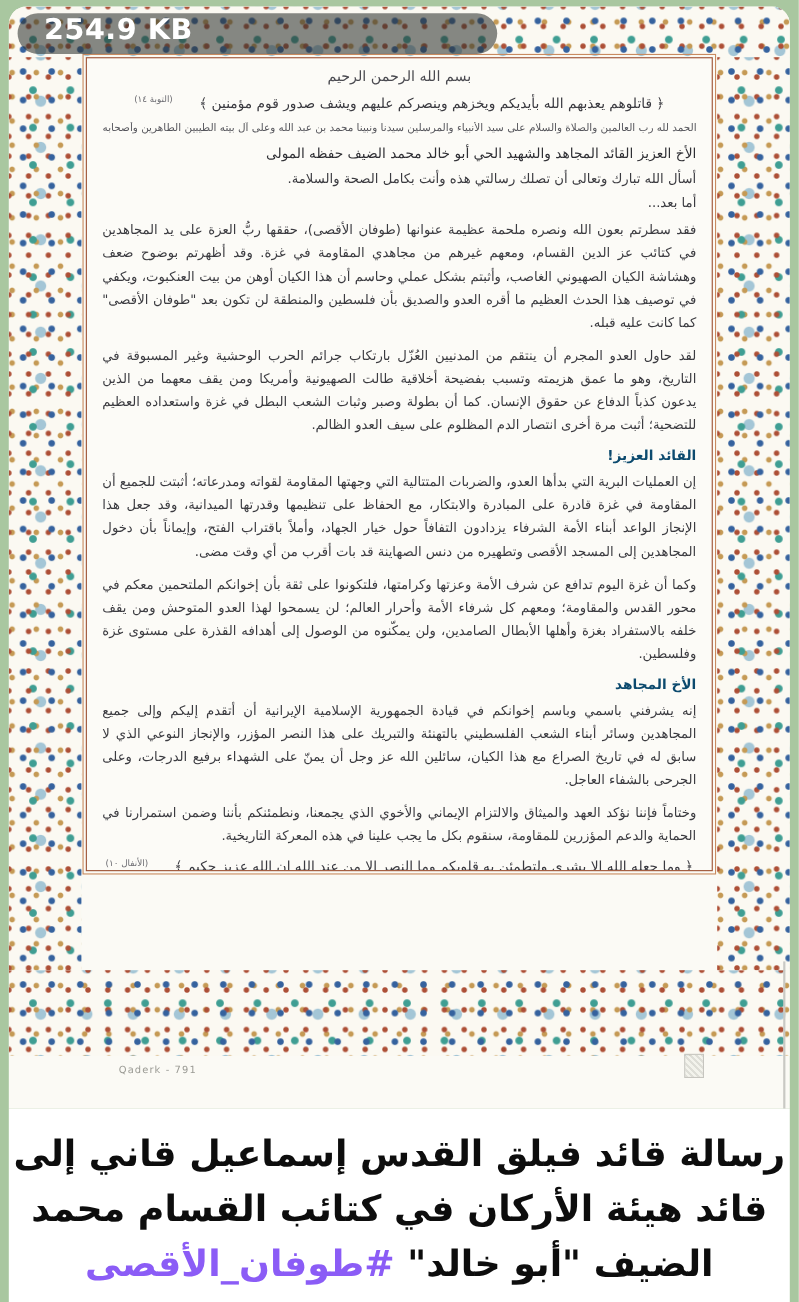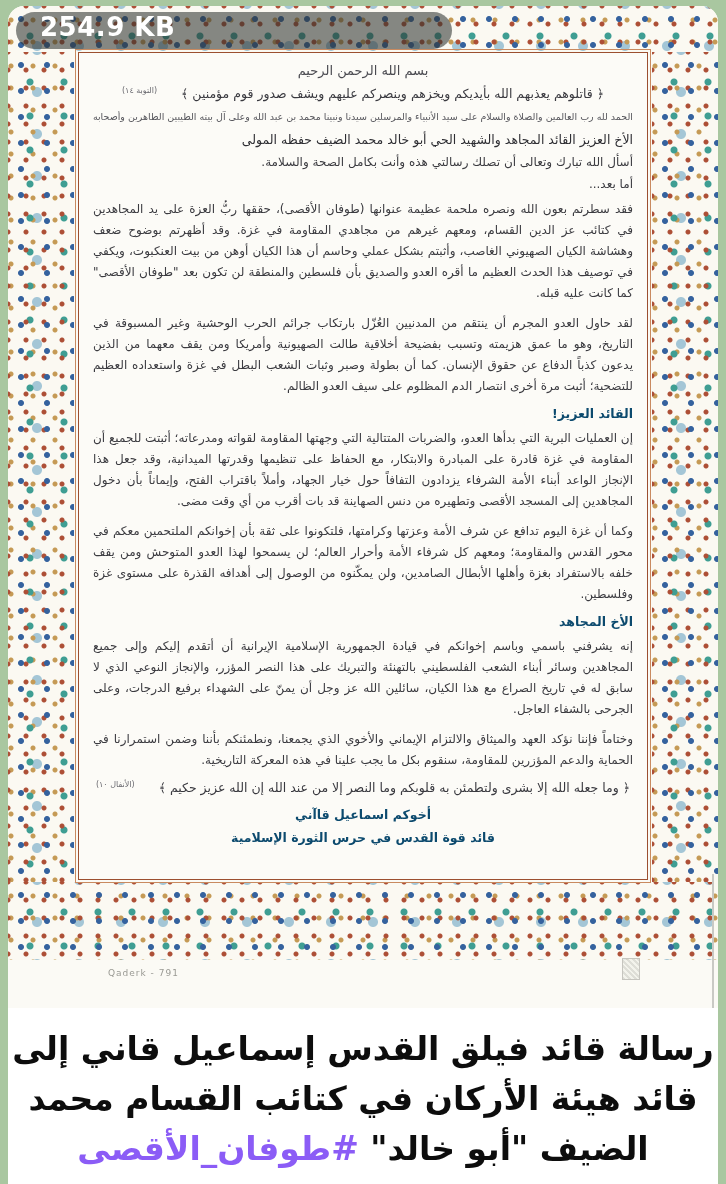--- a/index.html
+++ b/index.html
@@ -27,21 +27,21 @@
       radial-gradient(circle, #a4c6d6 4.5px, rgba(0,0,0,0) 5.5px);
     background-size:26px 26px, 18px 18px, 34px 34px, 22px 22px, 42px 42px;
     background-position:0 0, 9px 9px, 5px 13px, 14px 3px, 8px 19px;
   }
   .band-top{left:0;right:0;top:0;height:46px;}
   .band-bottom{left:0;right:0;top:876px;height:78px;}
   .band-left{left:0;top:46px;width:66px;height:830px;}
   .band-right{right:0;top:46px;width:66px;height:830px;}
 
   .paper{
-    position:absolute;left:70px;right:70px;top:46px;height:828px;
+    position:absolute;left:70px;right:70px;top:46px;height:740px;
     background:#fcfbf7;
     border:1px solid #9c4f30;
     outline:1px solid #c98a5f;outline-offset:2px;
     padding:6px 14px;box-sizing:border-box;
     direction:rtl;overflow:hidden;
     color:#3b3b40;
   }
   .center{text-align:center;}
   .basmala{font-size:13px;color:#4a4a50;margin:4px 0 8px;}
   .verse{font-size:12.5px;color:#39393f;margin:0 0 10px;}

